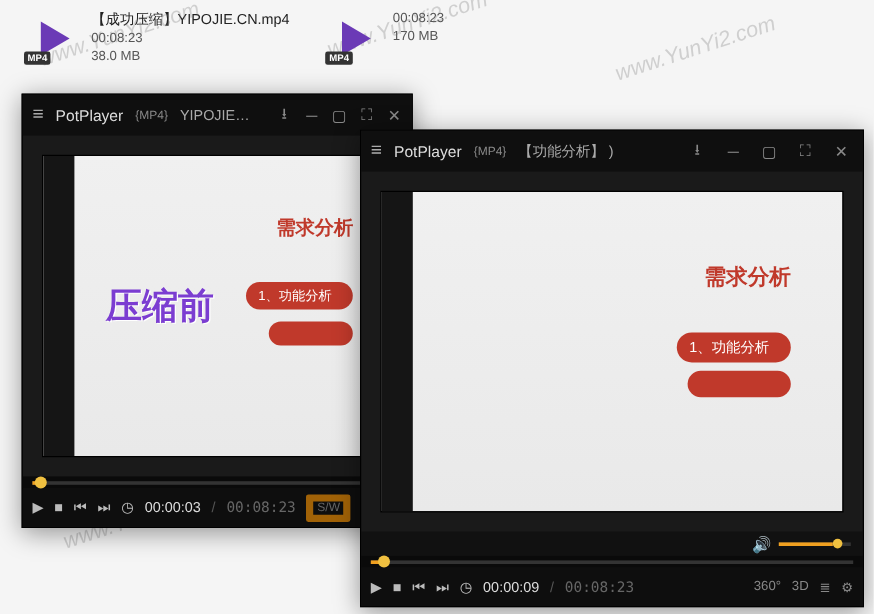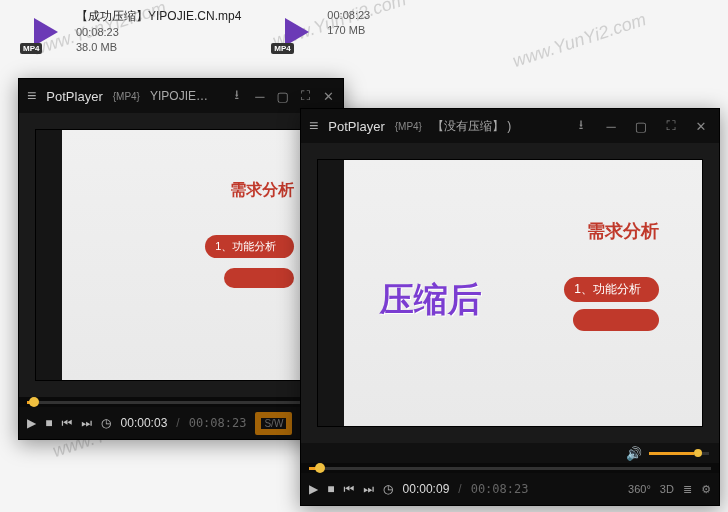--- a/index.html
+++ b/index.html
@@ -158,20 +158,21 @@
     <span class="tb-btn">▢</span>
     <span class="tb-btn">⛶</span>
     <span class="tb-btn">✕</span>
   </div>
   <div class="video-area">
     <div class="sidebar-stub"></div>
     <div class="content-slide">
       <div class="slide-heading">需求分析</div>
       <div class="slide-pill pill1">1、功能分析</div>
       <div class="slide-pill pill2"></div>
+      <div class="overlay-label">压缩前</div>
     </div>
   </div>
   <div class="progress">
     <div class="prog-track"></div>
       <div class="prog-fill"></div>
       <div class="prog-knob"></div>
   </div>
   <div class="controls">
     <span class="btn">▶</span>
     <span class="btn">■</span>
@@ -184,35 +185,34 @@
     <span class="sw">S/W</span>
     <span class="spacer"></span>
   </div>
 </div>
 
 <div class="player p2">
   <div class="titlebar">
     <span class="tb-menu">≡</span>
     <span class="tb-app">PotPlayer</span>
     <span class="tb-fmt">{MP4}</span>
-    <span class="tb-file">【没有压缩】 )</span>
+    <span class="tb-file">【功能分析】 )</span>
     <span class="tb-spacer"></span>
     <span class="tb-btn">⭳</span>
     <span class="tb-btn">─</span>
     <span class="tb-btn">▢</span>
     <span class="tb-btn">⛶</span>
     <span class="tb-btn">✕</span>
   </div>
   <div class="video-area">
     <div class="sidebar-stub"></div>
     <div class="content-slide">
       <div class="slide-heading">需求分析</div>
       <div class="slide-pill pill1">1、功能分析</div>
       <div class="slide-pill pill2"></div>
-      <div class="overlay-label">压缩后</div>
     </div>
   </div>
   <div class="volume-row">
     <span class="vol-icon">🔊</span>
     <div class="vol-track">
       <div class="vol-fill"></div>
         <div class="vol-knob"></div>
     </div>
   </div>
   <div class="progress">

